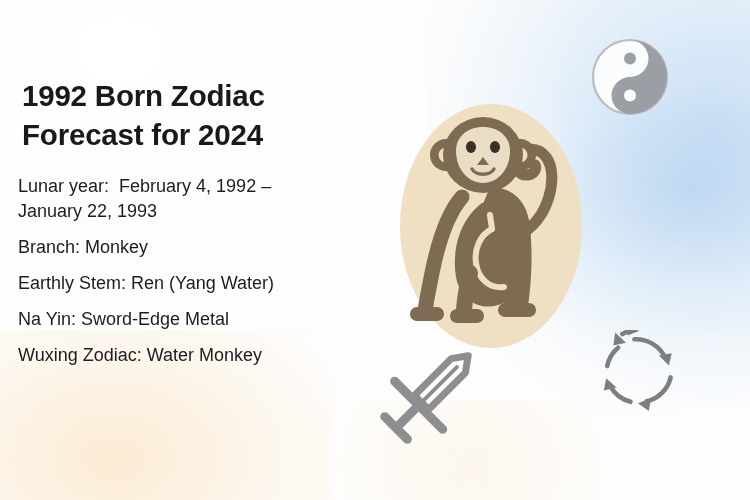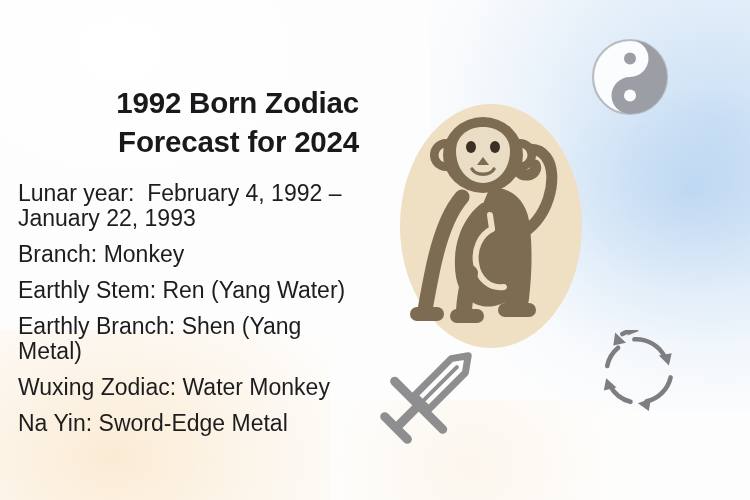--- a/index.html
+++ b/index.html
@@ -82,35 +82,34 @@
   }
 
   
   #text-col {
     position: absolute;
     left: 18px;
     top: 72px;
     width: 352px;
   }
   #page-title {
-    margin: 11px;
+    margin: 4px;
     font-size: 29.5px;
     font-weight: bold;
     line-height: 39px;
     letter-spacing: -0.2px;
     color: #19191b;
-    text-align: right;
   }
   #detail-list {
     margin: 20px 0 0 0;
     padding: 0;
     list-style: none;
   }
   #detail-list li {
-    font-size: 23px;
+    font-size: 18px;
     line-height: 25px;
     color: #1d1d1f;
     margin-bottom: 11px;
     white-space: pre-wrap;
   }
   #detail-list li:last-child { margin-bottom: 0; }
 
   
   .art {
     position: absolute;
@@ -133,23 +132,22 @@
 
   <div id="text-col">
 
     <h1 id="page-title"><span>1992 Born Zodiac</span><br><span>Forecast for 2024</span></h1>
 
     <ul id="detail-list">
       <li>Lunar year:  February 4, 1992 –
 January 22, 1993</li>
       <li>Branch: Monkey</li>
       <li>Earthly Stem: Ren (Yang Water)</li>
-      <li>Earthly Branch: Shen (Yang Metal)</li>
+      <li>Na Yin: Sword-Edge Metal</li>
       <li>Wuxing Zodiac: Water Monkey</li>
-      <li>Na Yin: Sword-Edge Metal</li>
     </ul>
   </div>
 
   <div class="art" id="monkey-medallion">
     <svg width="186" height="250" viewBox="0 0 186 250">
 
       <ellipse cx="93" cy="123" rx="91" ry="122" fill="#efdfc3"></ellipse>
 
       <g fill="#7d6b52">
 

